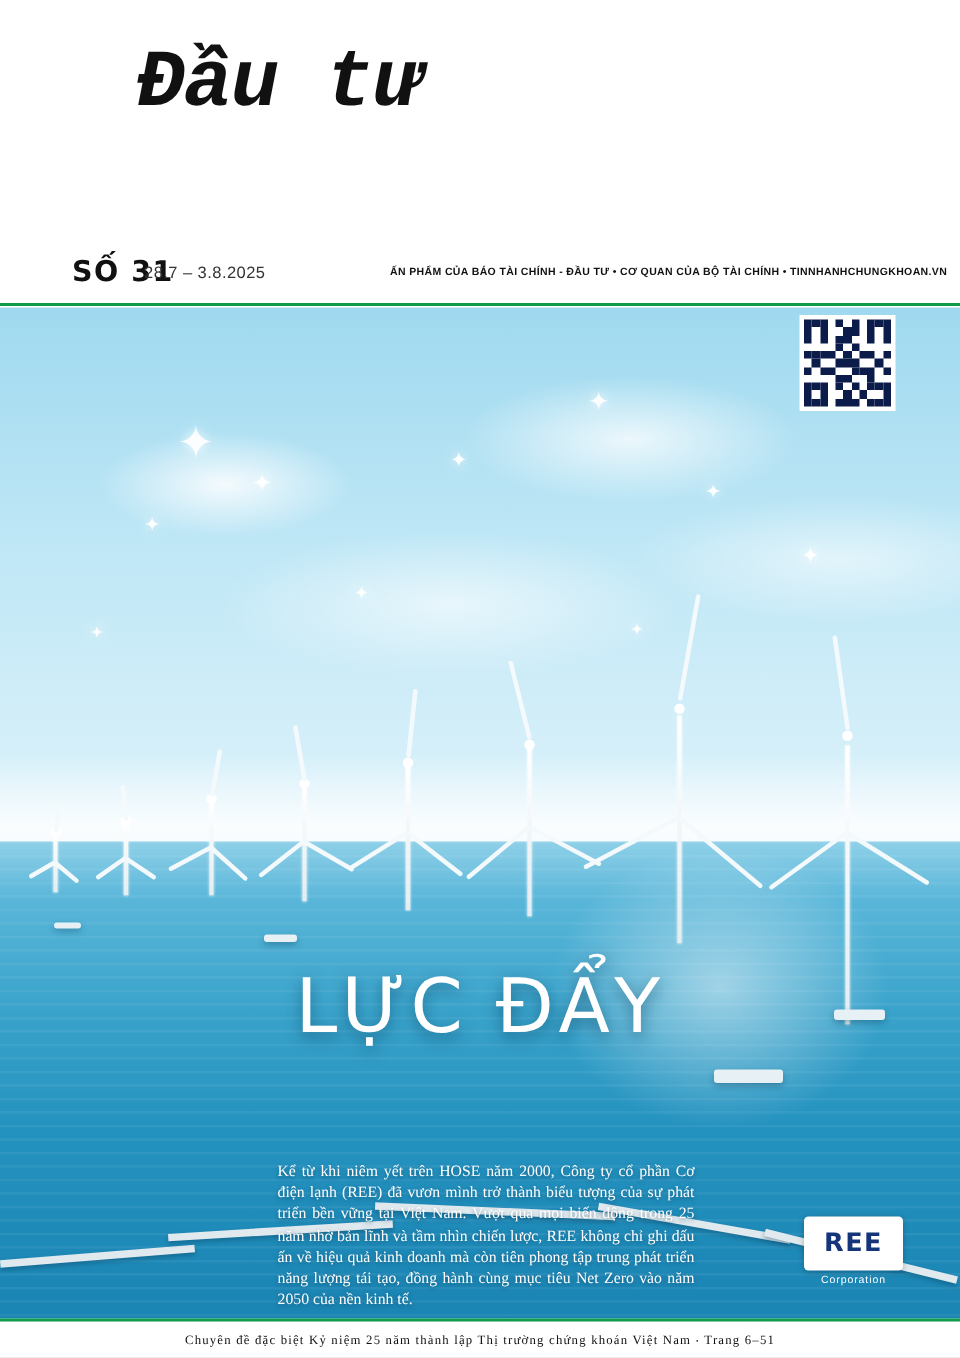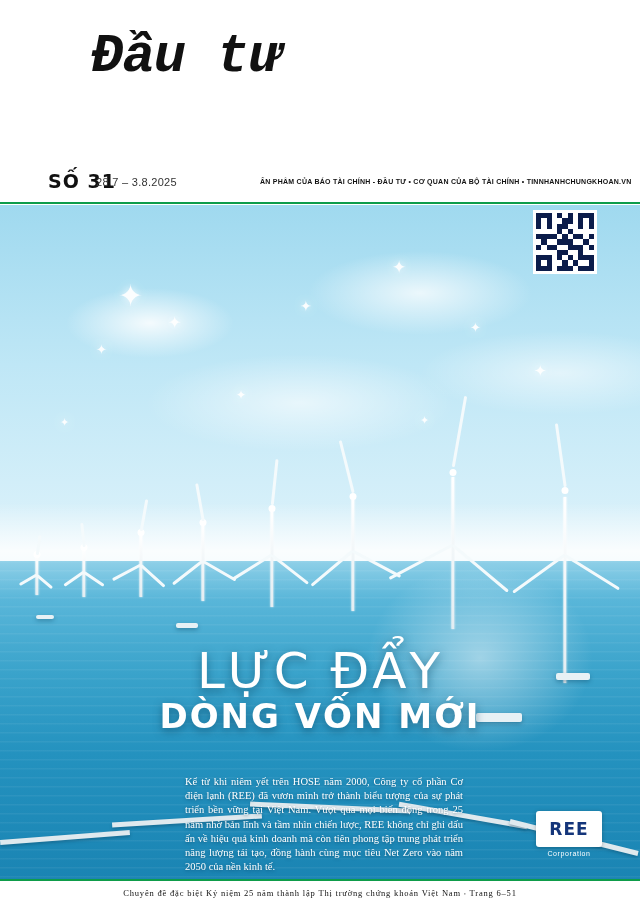--- a/index.html
+++ b/index.html
@@ -523,21 +523,20 @@
         <i class="on"></i>
         <i></i>
         <i class="on"></i>
         <i class="on"></i>
         <i class="on"></i>
     </div>
   </div>
 
   <div class="headline">
     <div class="hl-1">LỰC ĐẨY</div>
-    <div class="hl-2">DÒNG VỐN MỚI</div>
   </div>
 
   <div class="deck">Kể từ khi niêm yết trên HOSE năm 2000, Công ty cổ phần Cơ điện lạnh (REE) đã vươn mình trở thành biểu tượng của sự phát triển bền vững tại Việt Nam. Vượt qua mọi biến động trong 25 năm nhờ bản lĩnh và tầm nhìn chiến lược, REE không chỉ ghi dấu ấn về hiệu quả kinh doanh mà còn tiên phong tập trung phát triển năng lượng tái tạo, đồng hành cùng mục tiêu Net Zero vào năm 2050 của nền kinh tế.</div>
 
   <div class="ree">
     <div class="ree-box">
       <span class="ree-mark">REE</span>
     </div>
     <div class="ree-sub">Corporation</div>
   </div>

